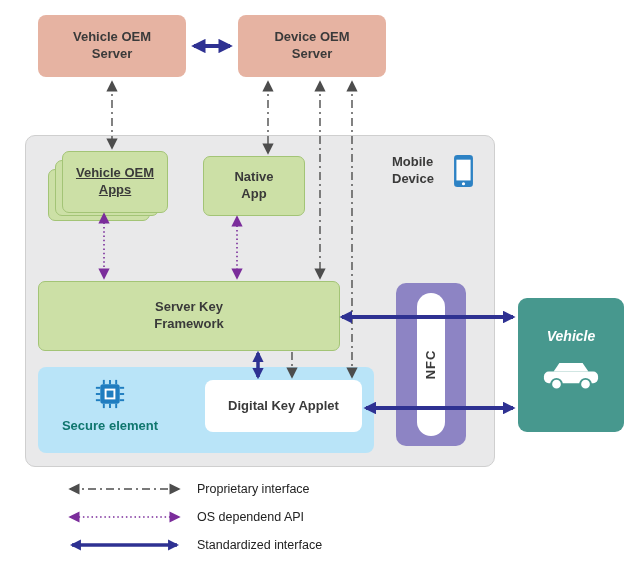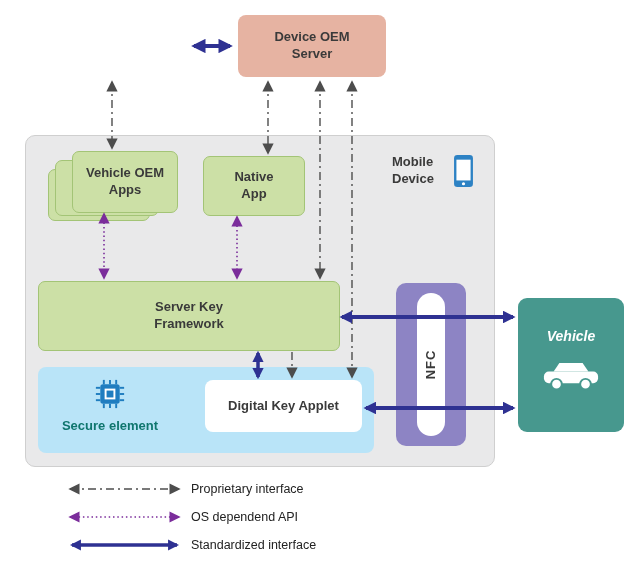--- a/index.html
+++ b/index.html
@@ -18,21 +18,21 @@
   .panel{position:absolute;left:25px;top:135px;width:468px;height:330px;
          background:#e9e9ea;border:1px solid #cfcfcf;border-radius:10px;}
 
   .mobile-label{position:absolute;left:392px;top:154px;display:flex;gap:9px;align-items:flex-start;}
   .mobile-label .txt{width:52px;font-size:13px;font-weight:bold;color:#3a3a3a;line-height:1.3;}
 
   
   .green{background:#cce0a6;border:1px solid #a3c476;border-radius:7px;}
   .apps-back{left:48px;top:169px;width:100px;height:50px;}
   .apps-mid{left:55px;top:160px;width:102px;height:54px;}
-  .apps-front{left:72px;top:151px;width:104px;height:60px;}
+  .apps-front{left:62px;top:151px;width:104px;height:60px;text-decoration:underline;}
   .apps-front span{width:82px;}
   .native{left:203px;top:156px;width:100px;height:58px;}
   .native span{width:60px;}
   .framework{left:38px;top:281px;width:300px;height:68px;}
   .framework span{width:110px;}
 
   
   .secure-panel{position:absolute;left:38px;top:367px;width:336px;height:86px;
                 background:#b9e4f8;border-radius:8px;}
   .secure-content{position:absolute;left:52px;top:379px;width:116px;display:flex;
@@ -56,21 +56,21 @@
   .vehicle .txt{color:#fff;font-size:14px;font-weight:bold;}
 
   
   .arrows{position:absolute;left:0;top:0;width:640px;height:567px;pointer-events:none;}
   .ln-gray{stroke:#4d4d4d;stroke-width:1.4;fill:none;stroke-dasharray:8 4 2 4;}
   .ln-purple{stroke:#7b2d9b;stroke-width:1.6;fill:none;stroke-dasharray:1.5 2.8;}
   .ln-blue{stroke:#2e3192;stroke-width:4;fill:none;}
   .ln-blue-thin{stroke:#2e3192;stroke-width:3.5;fill:none;}
 
   
-  .legend-row{position:absolute;left:62px;display:flex;align-items:center;gap:4px;}
+  .legend-row{position:absolute;left:62px;display:flex;align-items:center;gap:10px;}
   .lg1{top:481px;} .lg2{top:509px;} .lg3{top:537px;}
   .legend-row .lbl{font-size:12.5px;color:#222;}
 </style>
 </head>
 <body>
 
 <div class="stage">
 
   <div class="panel"></div>
 
@@ -78,20 +78,23 @@
     <div class="txt">Mobile Device</div>
     <span>
       <svg width="21" height="34" viewBox="0 0 22 36">
         <rect x="1" y="1" width="20" height="34" rx="3.5" fill="#2d82c4"></rect>
         <rect x="3.5" y="6" width="15" height="22" fill="#fff"></rect>
         <circle cx="11" cy="31.5" r="1.7" fill="#fff"></circle>
       </svg>
     </span>
   </div>
 
+  <div class="node salmon vos">
+    <span>Vehicle OEM Server</span>
+  </div>
   <div class="node salmon dos">
     <span>Device OEM Server</span>
   </div>
 
   <div class="node green apps-back"></div>
   <div class="node green apps-mid"></div>
   <div class="node green apps-front">
     <span>Vehicle OEM Apps</span>
   </div>
 

